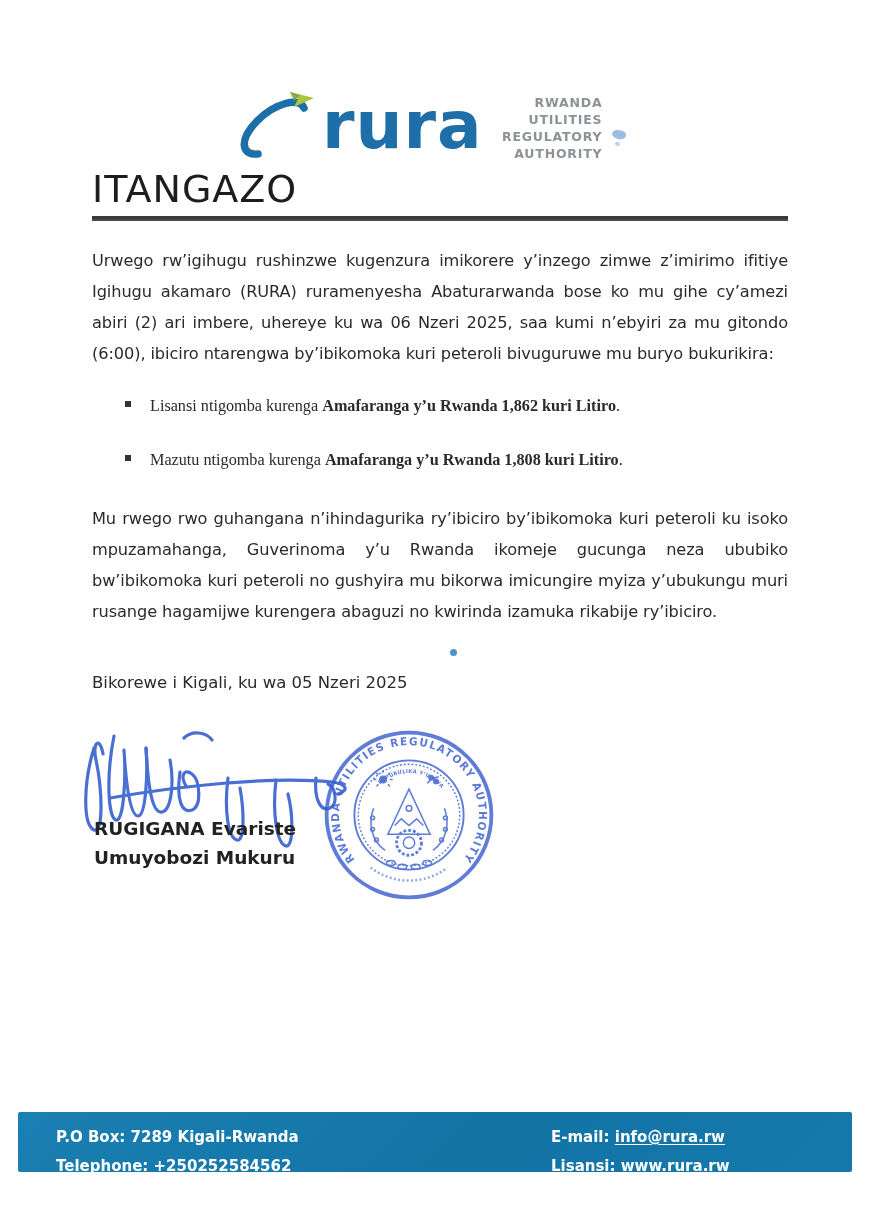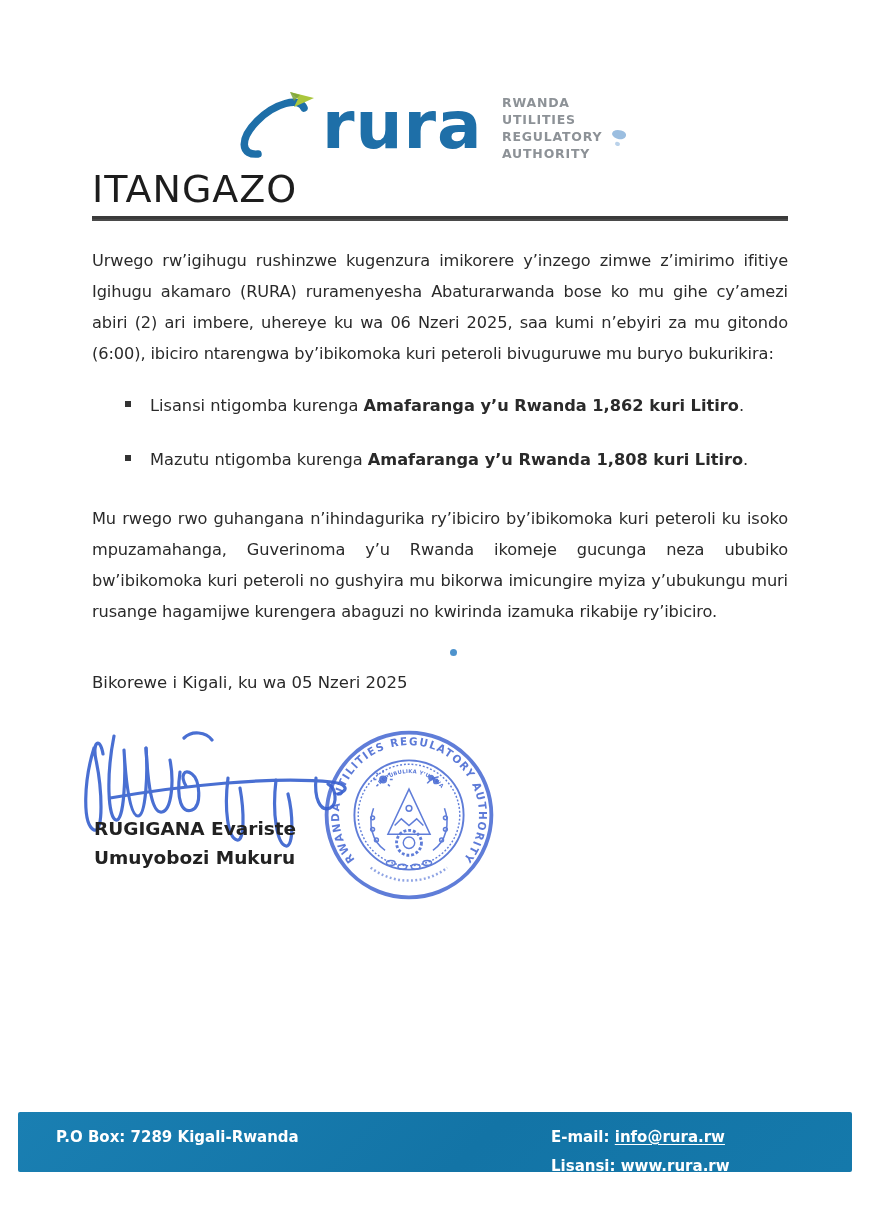--- a/index.html
+++ b/index.html
@@ -5,21 +5,21 @@
   * { margin:0; padding:0; box-sizing:border-box; }
   html,body { background:#e8e8e8; }
   .page {
     position:relative; width:870px; height:1222px; background:#ffffff;
     margin:0 auto; overflow:hidden;
     font-family:"DejaVu Sans", sans-serif; color:#2a2a2a;
   }
   .content { padding:0 82px 0 92px; }
 
   
-  .logo-row { display:flex; align-items:flex-start; margin:84px 0 0 146px; }
+  .logo-row { display:flex; align-items:flex-start; margin:84px 0 0 146px;text-align:right; }
   .logo-main { display:flex; flex-direction:column; }
   .logo-svg { display:block; }
   .tagline {
     font-style:italic; font-size:16px; letter-spacing:0.6px; color:#3c4043;
     margin:-2px 0 0 22px;
   }
   .org-block {
     position:relative; margin:10px 12px 0 14px;
     font-size:12.5px; font-weight:bold; letter-spacing:0.8px;
     line-height:17px; color:#8d9297;
@@ -43,21 +43,21 @@
   .title-divider {
     margin-top:6px; height:4px;
     border-top:3px solid #3a3a3a; border-bottom:2px solid #4a4a4a;
   }
 
   
   .para {
     margin-top:24px; font-size:16.2px; line-height:31px;
     letter-spacing:-0.1px; text-align:justify; color:#2a2a2a;
   }
-  .price-list { margin-top:26px; list-style:none; }
+  .price-list { margin-top:26px; list-style:none;font-family:Liberation Serif, serif; }
   .price-item {
     display:flex; align-items:baseline; margin:0 0 32px 33px;
     font-size:16.2px; line-height:22px;
   }
   .bullet-sq {
     width:6px; height:6px; background:#333; margin-right:19px; flex:none;
     position:relative; top:-4px;
   }
   .b { font-weight:bold; }
   .dateline { margin-top:46px; font-size:16.5px; }
@@ -196,19 +196,20 @@
       <div class="sig-name">RUGIGANA Evariste</div>
       <div class="sig-title">Umuyobozi Mukuru</div>
     </div>
   </div>
 
   <span class="ink-dot"></span>
 
   <div class="footer">
     <div class="footer-col-left">
       <div><span>P.O Box:</span>&nbsp;<span>7289 Kigali-Rwanda</span></div>
+      <div><span>Telephone:</span>&nbsp;<span>+250252584562</span></div>
     </div>
     <div class="footer-col-right">
       <div><span>E-mail:</span>&nbsp;<span class="u">info@rura.rw</span></div>
       <div><span>Lisansi:</span>&nbsp;<span class="u">www.rura.rw</span></div>
     </div>
   </div>
 </div>
 
 </body></html>

